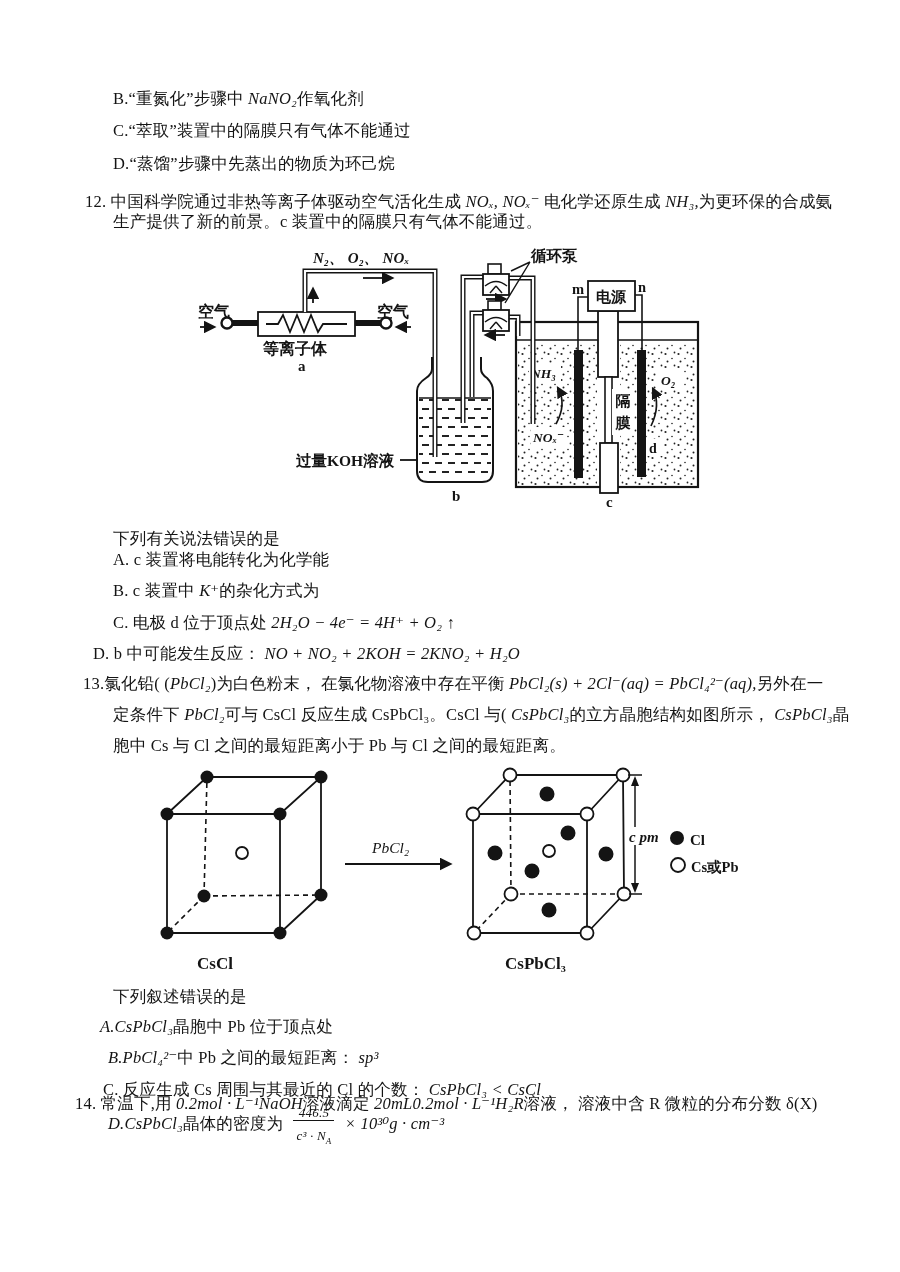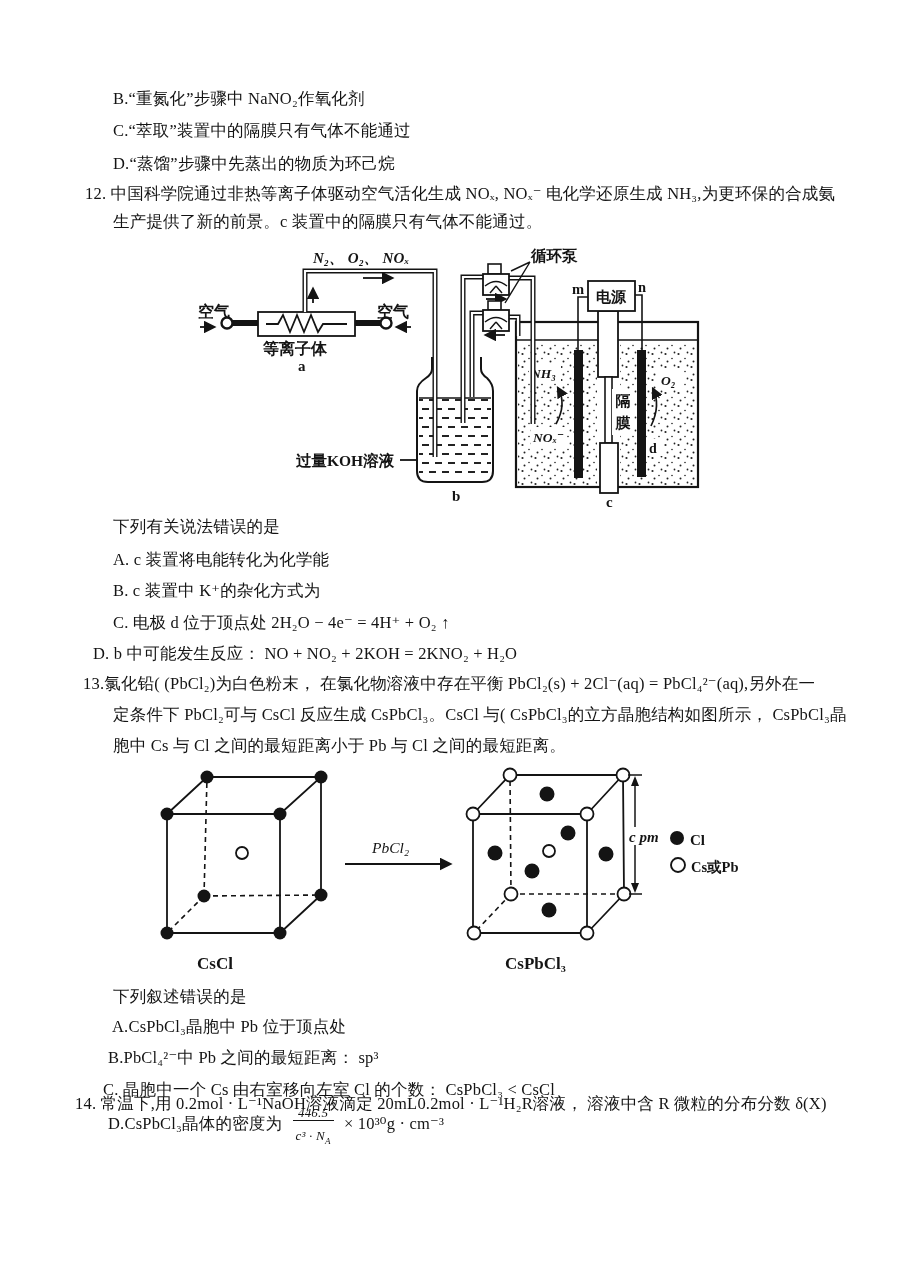--- a/index.html
+++ b/index.html
@@ -5,48 +5,48 @@
   html,body{margin:0;padding:0;}
   body{
     width:900px;height:1272px;background:#ffffff;position:relative;
     font-family:"Liberation Serif","DejaVu Serif",serif;color:#141414;
     overflow:hidden;
   }
   .ln{
     position:absolute;font-size:16.5px;line-height:22px;white-space:nowrap;
     font-weight:500;letter-spacing:0.2px;
   }
-  .it{}
+  .it{font-style:italic;}
   .frac{display:inline-block;vertical-align:-11px;text-align:center;font-style:italic;line-height:1.05;margin:0 6px;}
   .frac .num{display:block;font-size:13px;padding:0 3px;}
   .frac .den{display:block;border-top:1.3px solid #141414;font-size:13px;padding:8px 3px;}
   .frac sub{font-size:9px;}
   svg{position:absolute;}
   svg text{fill:#141414;font-family:"Liberation Serif","DejaVu Serif",serif;}
 </style>
 </head>
 <body>
 
 <div class="ln" style="left:113px;top:88px"><span>B.“重氮化”步骤中 </span><span class="it">NaNO₂</span><span>作氧化剂</span></div>
 <div class="ln" style="left:113px;top:120px"><span>C.“萃取”装置中的隔膜只有气体不能通过</span></div>
 <div class="ln" style="left:113px;top:153px"><span>D.“蒸馏”步骤中先蒸出的物质为环己烷</span></div>
-<div class="ln" style="left:85px;top:183px"><span>12. 中国科学院通过非热等离子体驱动空气活化生成 </span><span class="it">NOₓ, NOₓ⁻</span><span> 电化学还原生成 </span><span class="it">NH₃,</span><span>为更环保的合成氨</span></div>
+<div class="ln" style="left:85px;top:191px"><span>12. 中国科学院通过非热等离子体驱动空气活化生成 </span><span class="it">NOₓ, NOₓ⁻</span><span> 电化学还原生成 </span><span class="it">NH₃,</span><span>为更环保的合成氨</span></div>
 <div class="ln" style="left:113px;top:211px"><span>生产提供了新的前景。c 装置中的隔膜只有气体不能通过。</span></div>
-<div class="ln" style="left:113px;top:516px"><span>下列有关说法错误的是</span></div>
+<div class="ln" style="left:113px;top:528px"><span>下列有关说法错误的是</span></div>
 <div class="ln" style="left:113px;top:549px"><span>A. c 装置将电能转化为化学能</span></div>
 <div class="ln" style="left:113px;top:580px"><span>B. c 装置中 </span><span class="it">K⁺</span><span>的杂化方式为</span></div>
 <div class="ln" style="left:113px;top:612px"><span>C. 电极 d 位于顶点处 </span><span class="it">2H₂O − 4e⁻ = 4H⁺ + O₂ ↑</span></div>
 <div class="ln" style="left:93px;top:643px"><span>D. b 中可能发生反应：  </span><span class="it">NO + NO₂ + 2KOH = 2KNO₂ + H₂O</span></div>
 <div class="ln" style="left:83px;top:673px"><span>13.氯化铅( (</span><span class="it">PbCl₂</span><span>)为白色粉末， 在氯化物溶液中存在平衡 </span><span class="it">PbCl₂(s) + 2Cl⁻(aq) = PbCl₄²⁻(aq),</span><span>另外在一</span></div>
 <div class="ln" style="left:113px;top:704px"><span>定条件下 </span><span class="it">PbCl₂</span><span>可与 CsCl 反应生成 CsPbCl₃。CsCl 与( </span><span class="it">CsPbCl₃</span><span>的立方晶胞结构如图所示， </span><span class="it">CsPbCl₃</span><span>晶</span></div>
 <div class="ln" style="left:113px;top:735px"><span>胞中 Cs 与 Cl 之间的最短距离小于 Pb 与 Cl 之间的最短距离。</span></div>
 <div class="ln" style="left:113px;top:986px"><span>下列叙述错误的是</span></div>
-<div class="ln" style="left:112px;top:1016px"><span class="it">A.</span><span class="it">CsPbCl₃</span><span>晶胞中 Pb 位于顶点处</span></div>
+<div class="ln" style="left:100px;top:1016px"><span class="it">A.</span><span class="it">CsPbCl₃</span><span>晶胞中 Pb 位于顶点处</span></div>
 <div class="ln" style="left:108px;top:1047px"><span class="it">B.</span><span class="it">PbCl₄²⁻</span><span>中 Pb 之间的最短距离：  </span><span class="it">sp³</span></div>
-<div class="ln" style="left:103px;top:1079px"><span>C. 晶胞中一个 Cs 由右室移向左室 Cl 的个数：  </span><span class="it">CsPbCl₃ &lt; CsCl</span></div>
+<div class="ln" style="left:103px;top:1079px"><span>C. 反应生成 Cs 周围与其最近的 Cl 的个数：  </span><span class="it">CsPbCl₃ &lt; CsCl</span></div>
 <div class="ln" style="left:108px;top:1106px"><span class="it">D.</span><span class="it">CsPbCl₃</span><span>晶体的密度为 </span><span class="frac"><span class="num">446.5</span><span class="den">c³ · N<sub>A</sub></span></span><span class="it"> × 10³⁰</span><span class="it">g · cm⁻³</span></div>
 <div class="ln" style="left:75px;top:1093px"><span>14. 常温下,用 </span><span class="it">0.2mol · L⁻¹NaOH</span><span>溶液滴定 </span><span class="it">20mL0.2mol · L⁻¹H₂R</span><span>溶液， 溶液中含 R 微粒的分布分数  δ(X)</span></div>
 
 <svg style="left:185px;top:240px" width="535" height="270" viewBox="185 240 535 270">
   <defs>
     <marker id="ar" viewBox="0 0 10 10" refX="8" refY="5" markerWidth="7" markerHeight="7" orient="auto-start-reverse">
       <path d="M0,0 L10,5 L0,10 z" fill="#141414"></path>
     </marker>
     <pattern id="stip" width="13" height="13" patternUnits="userSpaceOnUse">
       <circle cx="2.5" cy="3" r="1.1" fill="#222"></circle>

